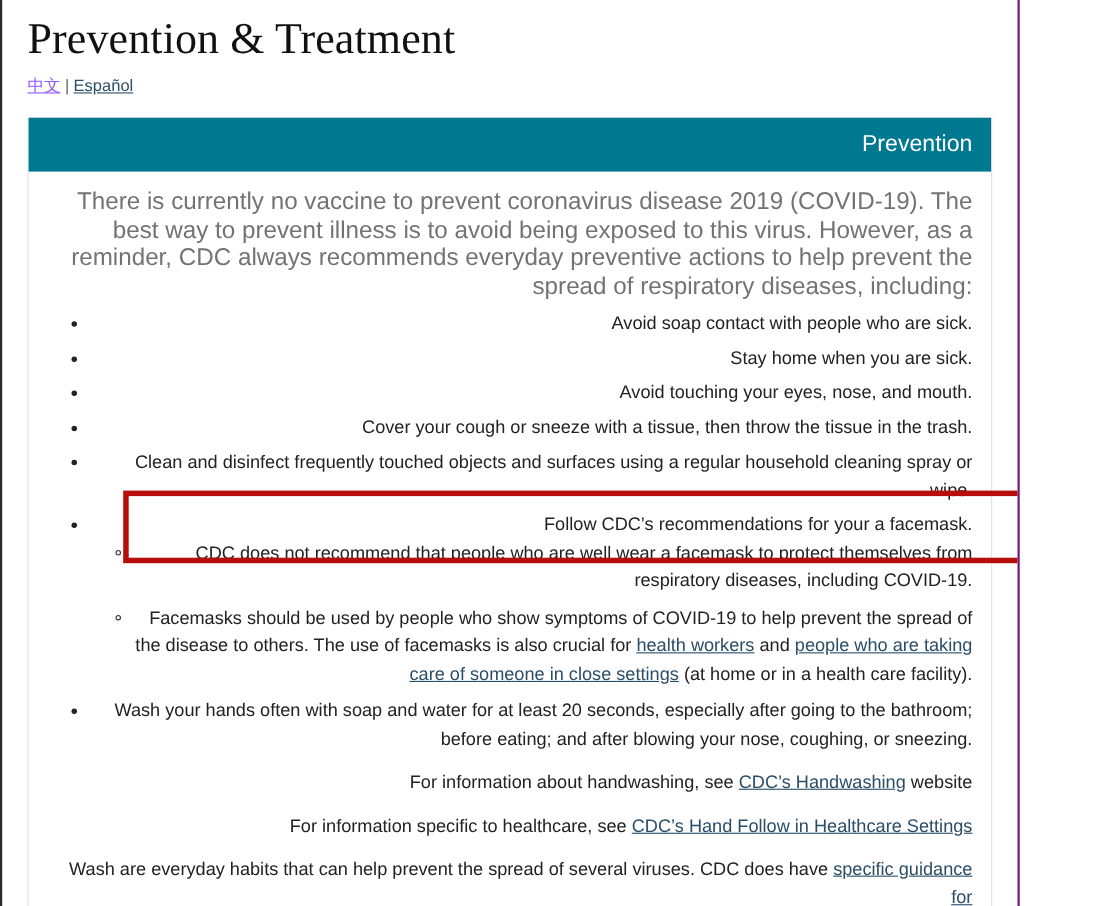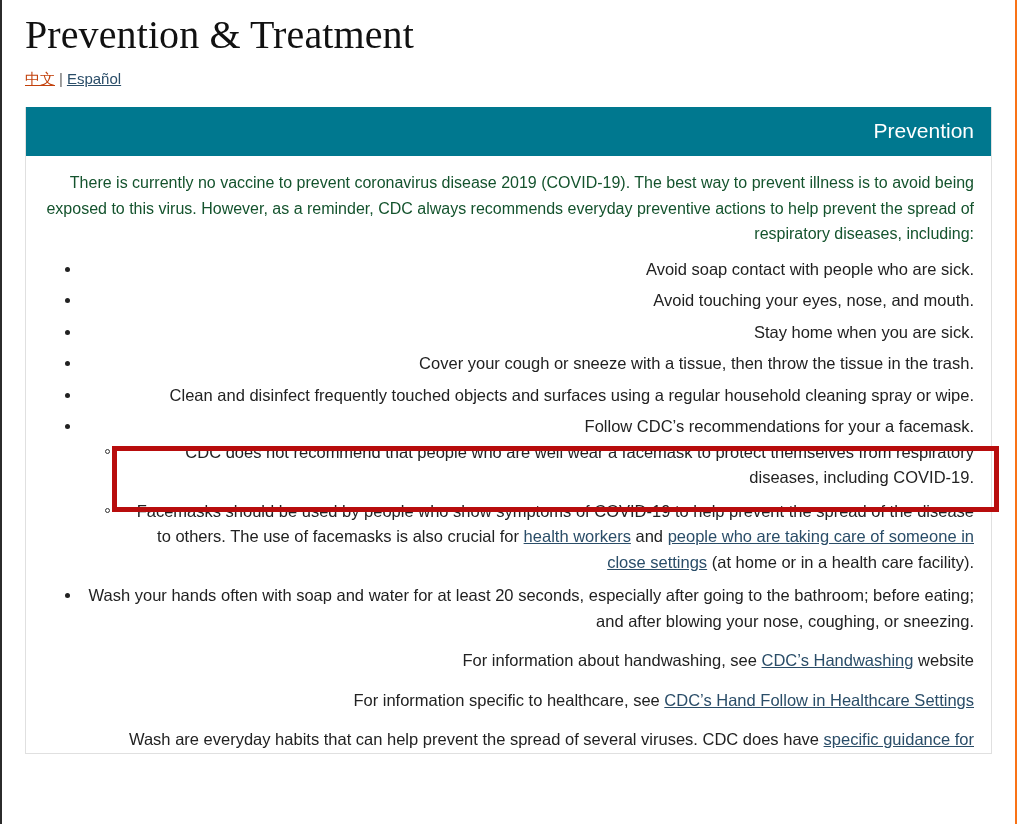--- a/index.html
+++ b/index.html
@@ -9,25 +9,25 @@
   }
   body {
     width: 1017px;
     height: 824px;
     overflow: hidden;
     font-family: "Liberation Sans", sans-serif;
     color: #222222;
   }
   .page-frame {
     position: relative;
-    width: 1017px;
+    width: 927px;
     height: 824px;
     box-sizing: border-box;
     border-left: 2px solid #2b2b2b;
-    border-right: 2px solid #f97316;
+    border-right: 2px solid #701a75;
     background: #ffffff;
     overflow: hidden;
   }
   .page-inner {
     padding: 0 23px;
     box-sizing: border-box;
   }
 
   
   .page-title {
@@ -73,24 +73,24 @@
     padding: 12px 17px 13px 17px;
     line-height: 1.15;
   }
   .card-body {
     padding: 14px 17px 0 17px;
     position: relative;
   }
 
   
   p.body-text {
-    font-size: 16px;
+    font-size: 22px;
     line-height: 25.5px;
     margin: 0 0 10px 0;
-    color: #14532d;
+    color: #737373;
   }
   p.tail-text {
     font-size: 16.5px;
     line-height: 25.5px;
     margin: 0;
     padding-top: 14px;
     color: #222222;
   }
   a.inline-link {
     color: #2a4d68;
@@ -154,42 +154,42 @@
 </style>
 </head>
 <body>
 
 <div class="page-frame">
   <div class="page-inner">
 
     <h1 class="page-title">Prevention &amp; Treatment</h1>
 
     <div class="lang-bar">
-      <a href="#" class="inline-link" style="color: #c2410c;">中文</a><span class="lang-sep">|</span><a href="#" class="inline-link" style="color: rgb(42, 77, 104);">Español</a>
+      <a href="#" class="inline-link" style="color: #8b5cf6;">中文</a><span class="lang-sep">|</span><a href="#" class="inline-link" style="color: rgb(42, 77, 104);">Español</a>
     </div>
 
     <div class="card">
       <div class="card-header" style="background: rgb(0, 120, 143);">Prevention</div>
 
       <div class="card-body">
 
         <p class="body-text">There is currently no vaccine to prevent coronavirus disease 2019 (COVID-19). The best way to prevent illness is to avoid being exposed to this virus. However, as a reminder, CDC always recommends everyday preventive actions to help prevent the spread of respiratory diseases, including:</p>
 
         <ul class="main-list">
           <li>
             <span class="bullet-dot"></span>
             <span>Avoid soap contact with people who are sick.</span>
           </li>
           <li>
             <span class="bullet-dot"></span>
+            <span>Stay home when you are sick.</span>
+          </li>
+          <li>
+            <span class="bullet-dot"></span>
             <span>Avoid touching your eyes, nose, and mouth.</span>
-          </li>
-          <li>
-            <span class="bullet-dot"></span>
-            <span>Stay home when you are sick.</span>
           </li>
           <li>
             <span class="bullet-dot"></span>
             <span>Cover your cough or sneeze with a tissue, then throw the tissue in the trash.</span>
           </li>
           <li>
             <span class="bullet-dot"></span>
             <span>Clean and disinfect frequently touched objects and surfaces using a regular household cleaning spray or wipe.</span>
           </li>
           <li style="margin-bottom:0;">

